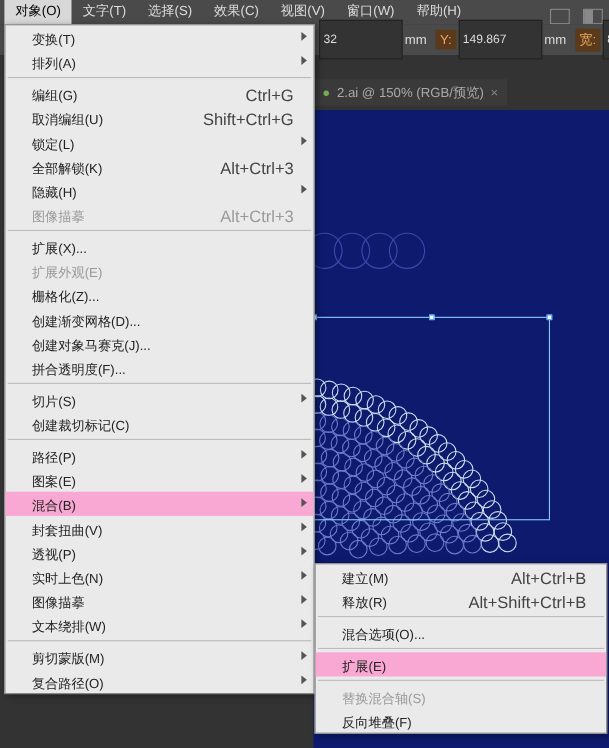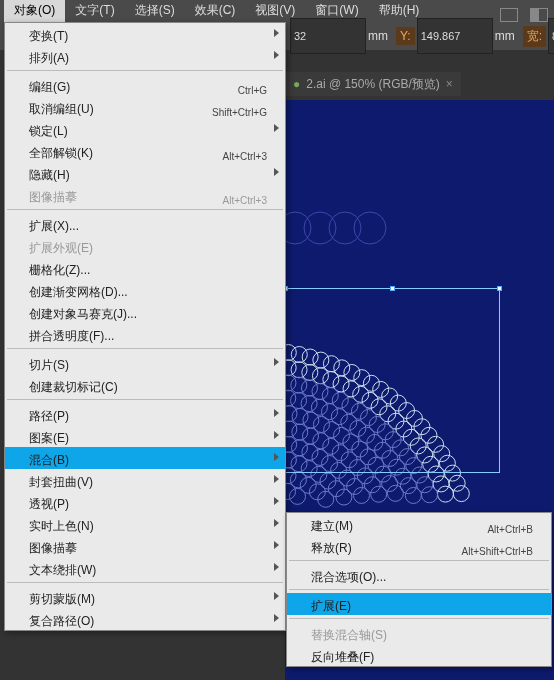--- a/index.html
+++ b/index.html
@@ -15,22 +15,22 @@
 .toolbar .lbl{background:#5a3a1a;padding:2px 4px;margin:0 2px;color:#eea860}
 .canvas{position:absolute;left:285px;top:100px;right:0;bottom:0;background:#0e1a6e;overflow:hidden}
 .canvas svg{position:absolute;left:0;top:0}
 .tabbar{position:absolute;left:285px;top:72px;height:24px;background:#3a3a3a;color:#aaa;display:flex;align-items:center}
 .tabbar .tab{padding:4px 8px;display:flex;align-items:center;gap:6px}
 .tabbar .x{color:#888;cursor:pointer}
 .menu1{position:absolute;left:4px;top:22px;width:282px;background:#eaeaea;border:1px solid #888;box-shadow:2px 2px 6px rgba(0,0,0,.4);z-index:10}
 .menu2{position:absolute;left:286px;top:512px;width:266px;background:#eaeaea;border:1px solid #888;box-shadow:2px 2px 6px rgba(0,0,0,.4);z-index:11}
 .row{display:flex;align-items:flex-end;height:22px;padding:0 18px 0 24px;color:#222;cursor:pointer;position:relative}
 .row.dis{color:#999}
-.row.hl{background:#0ea5e9}
-.row .sc{margin-left:auto;color:#444;font-size:10px}
+.row.hl{background:#f9a8d4}
+.row .sc{margin-left:auto;color:#444;font-size:15px}
 .row.dis .sc{color:#999}
 .row .ar{position:absolute;right:6px;top:6px;width:0;height:0;border-left:5px solid #555;border-top:4px solid transparent;border-bottom:4px solid transparent}
 .sep{height:1px;background:#bbb;margin:3px 2px}
 .bbox{position:absolute;left:285px;top:288px;width:215px;height:185px;border:1px solid #8cf}
 .bbox .h{position:absolute;width:5px;height:5px;background:#fff;border:1px solid #5af}
 </style>
 </head>
 <body>
 
 <div class="menubar">

